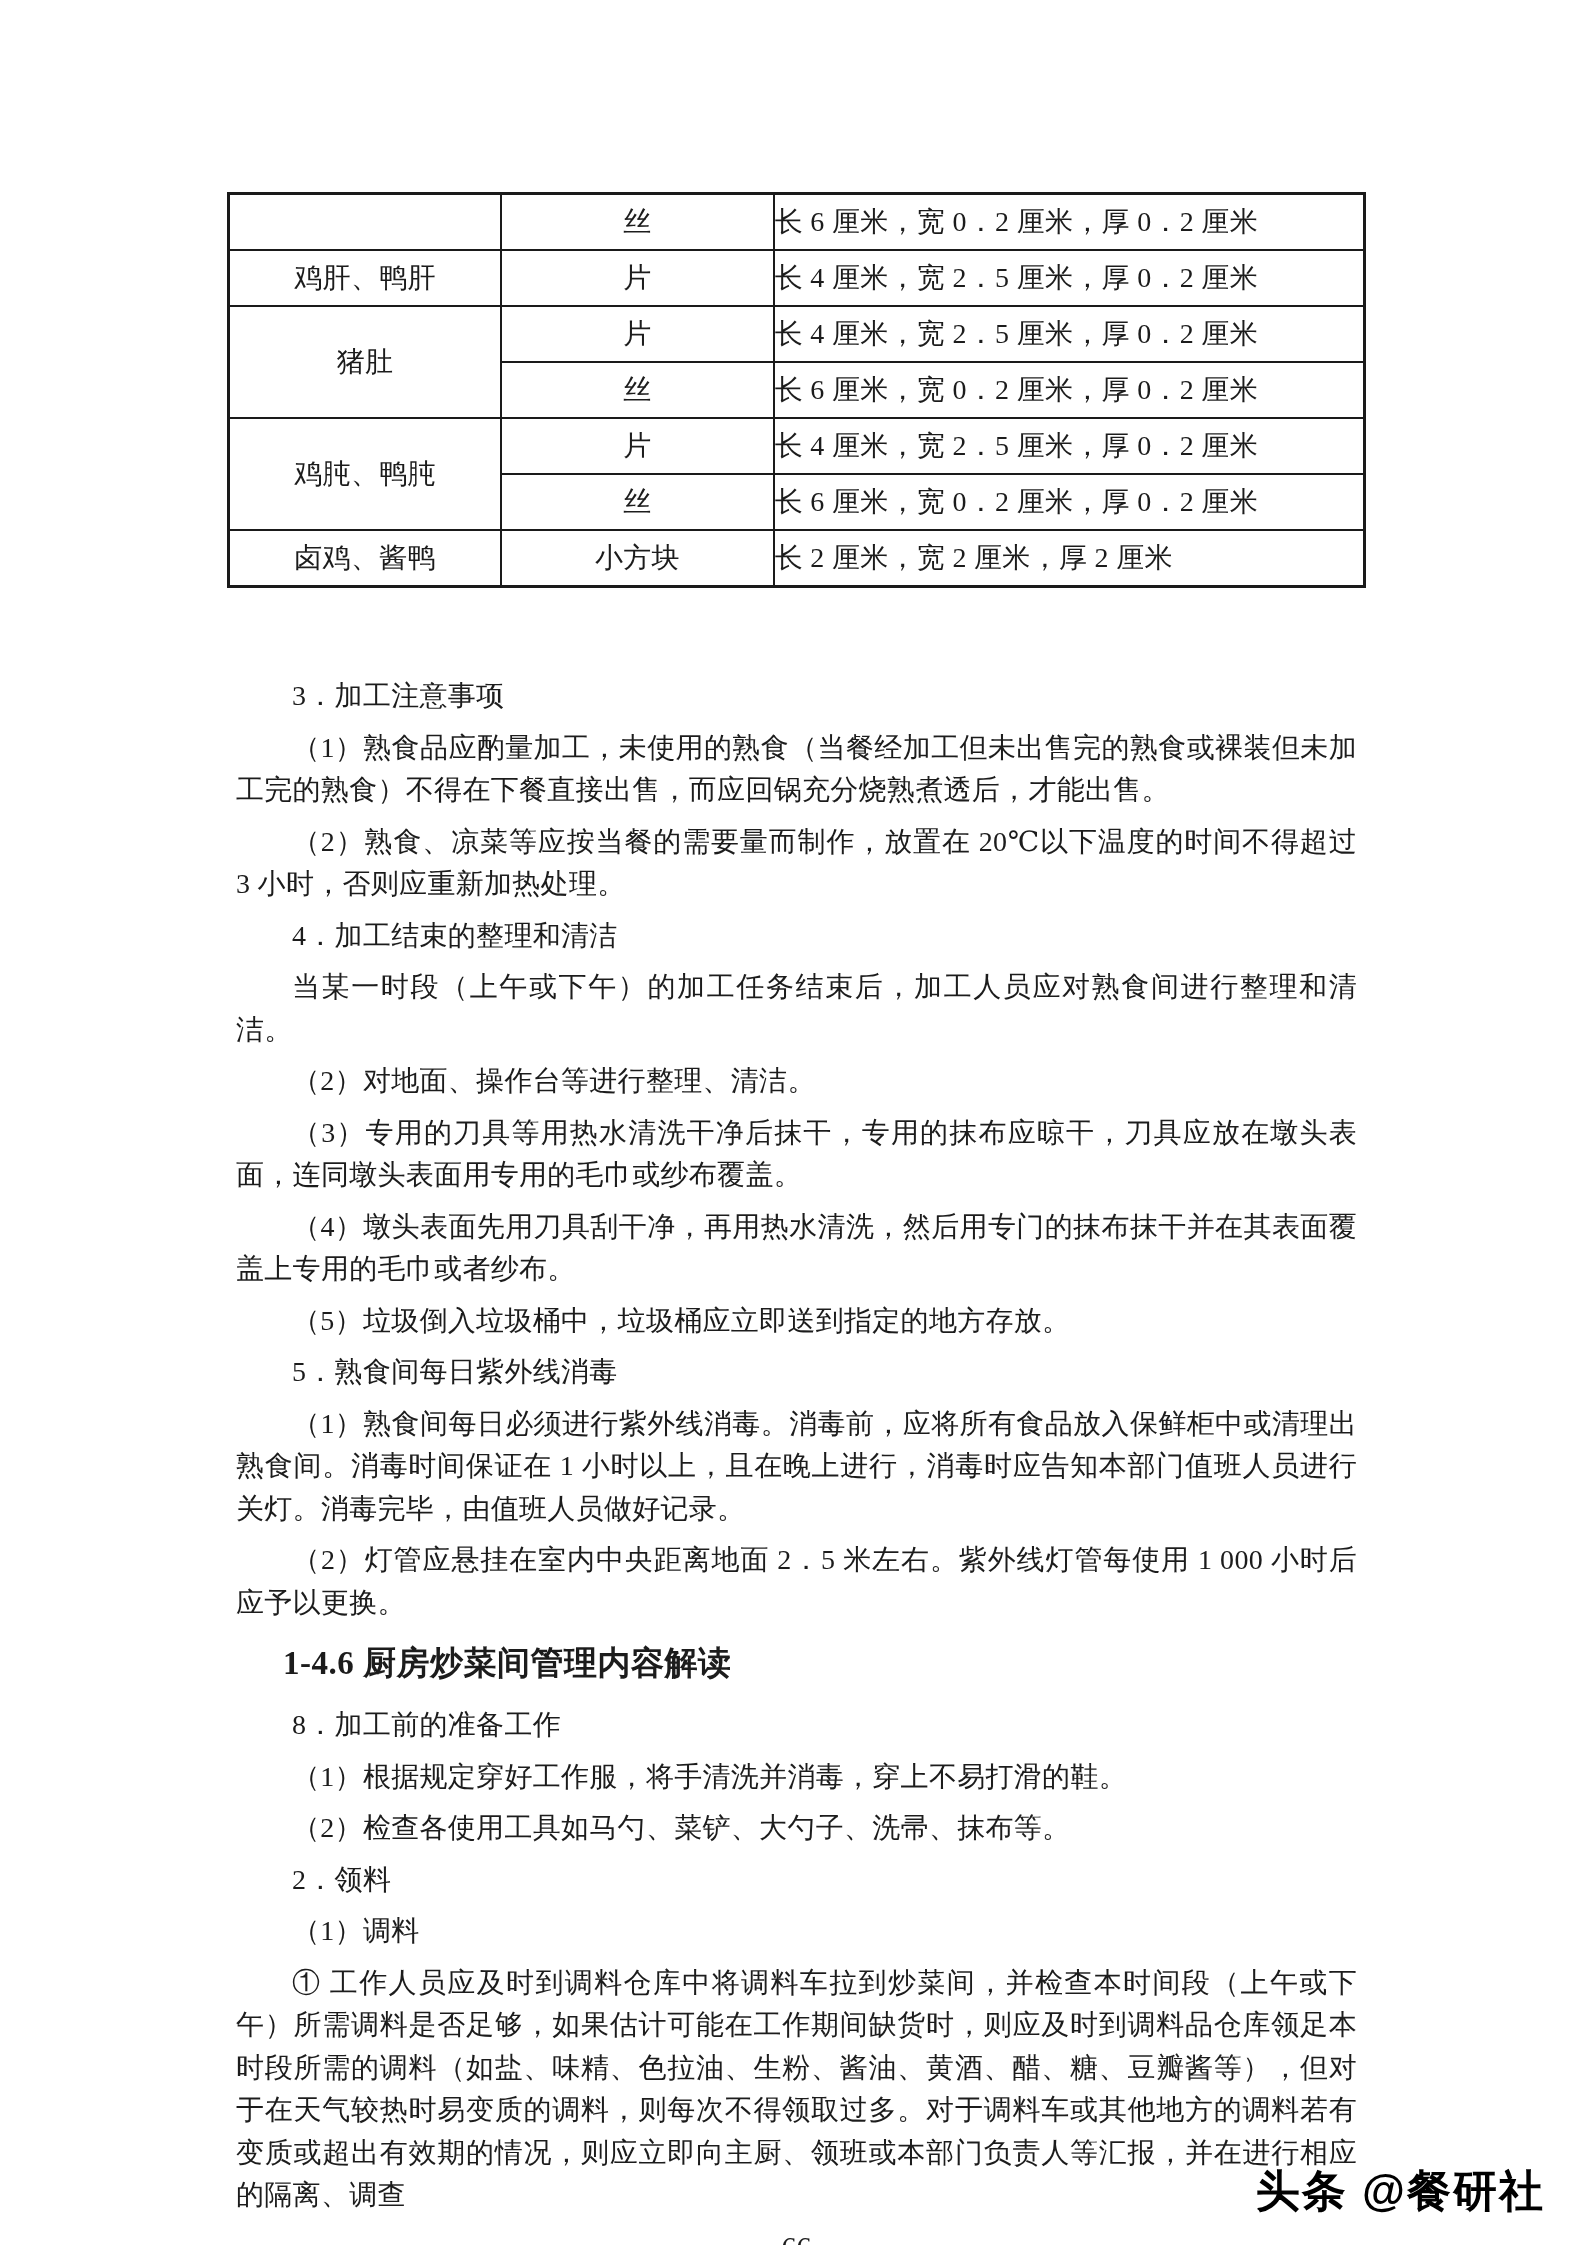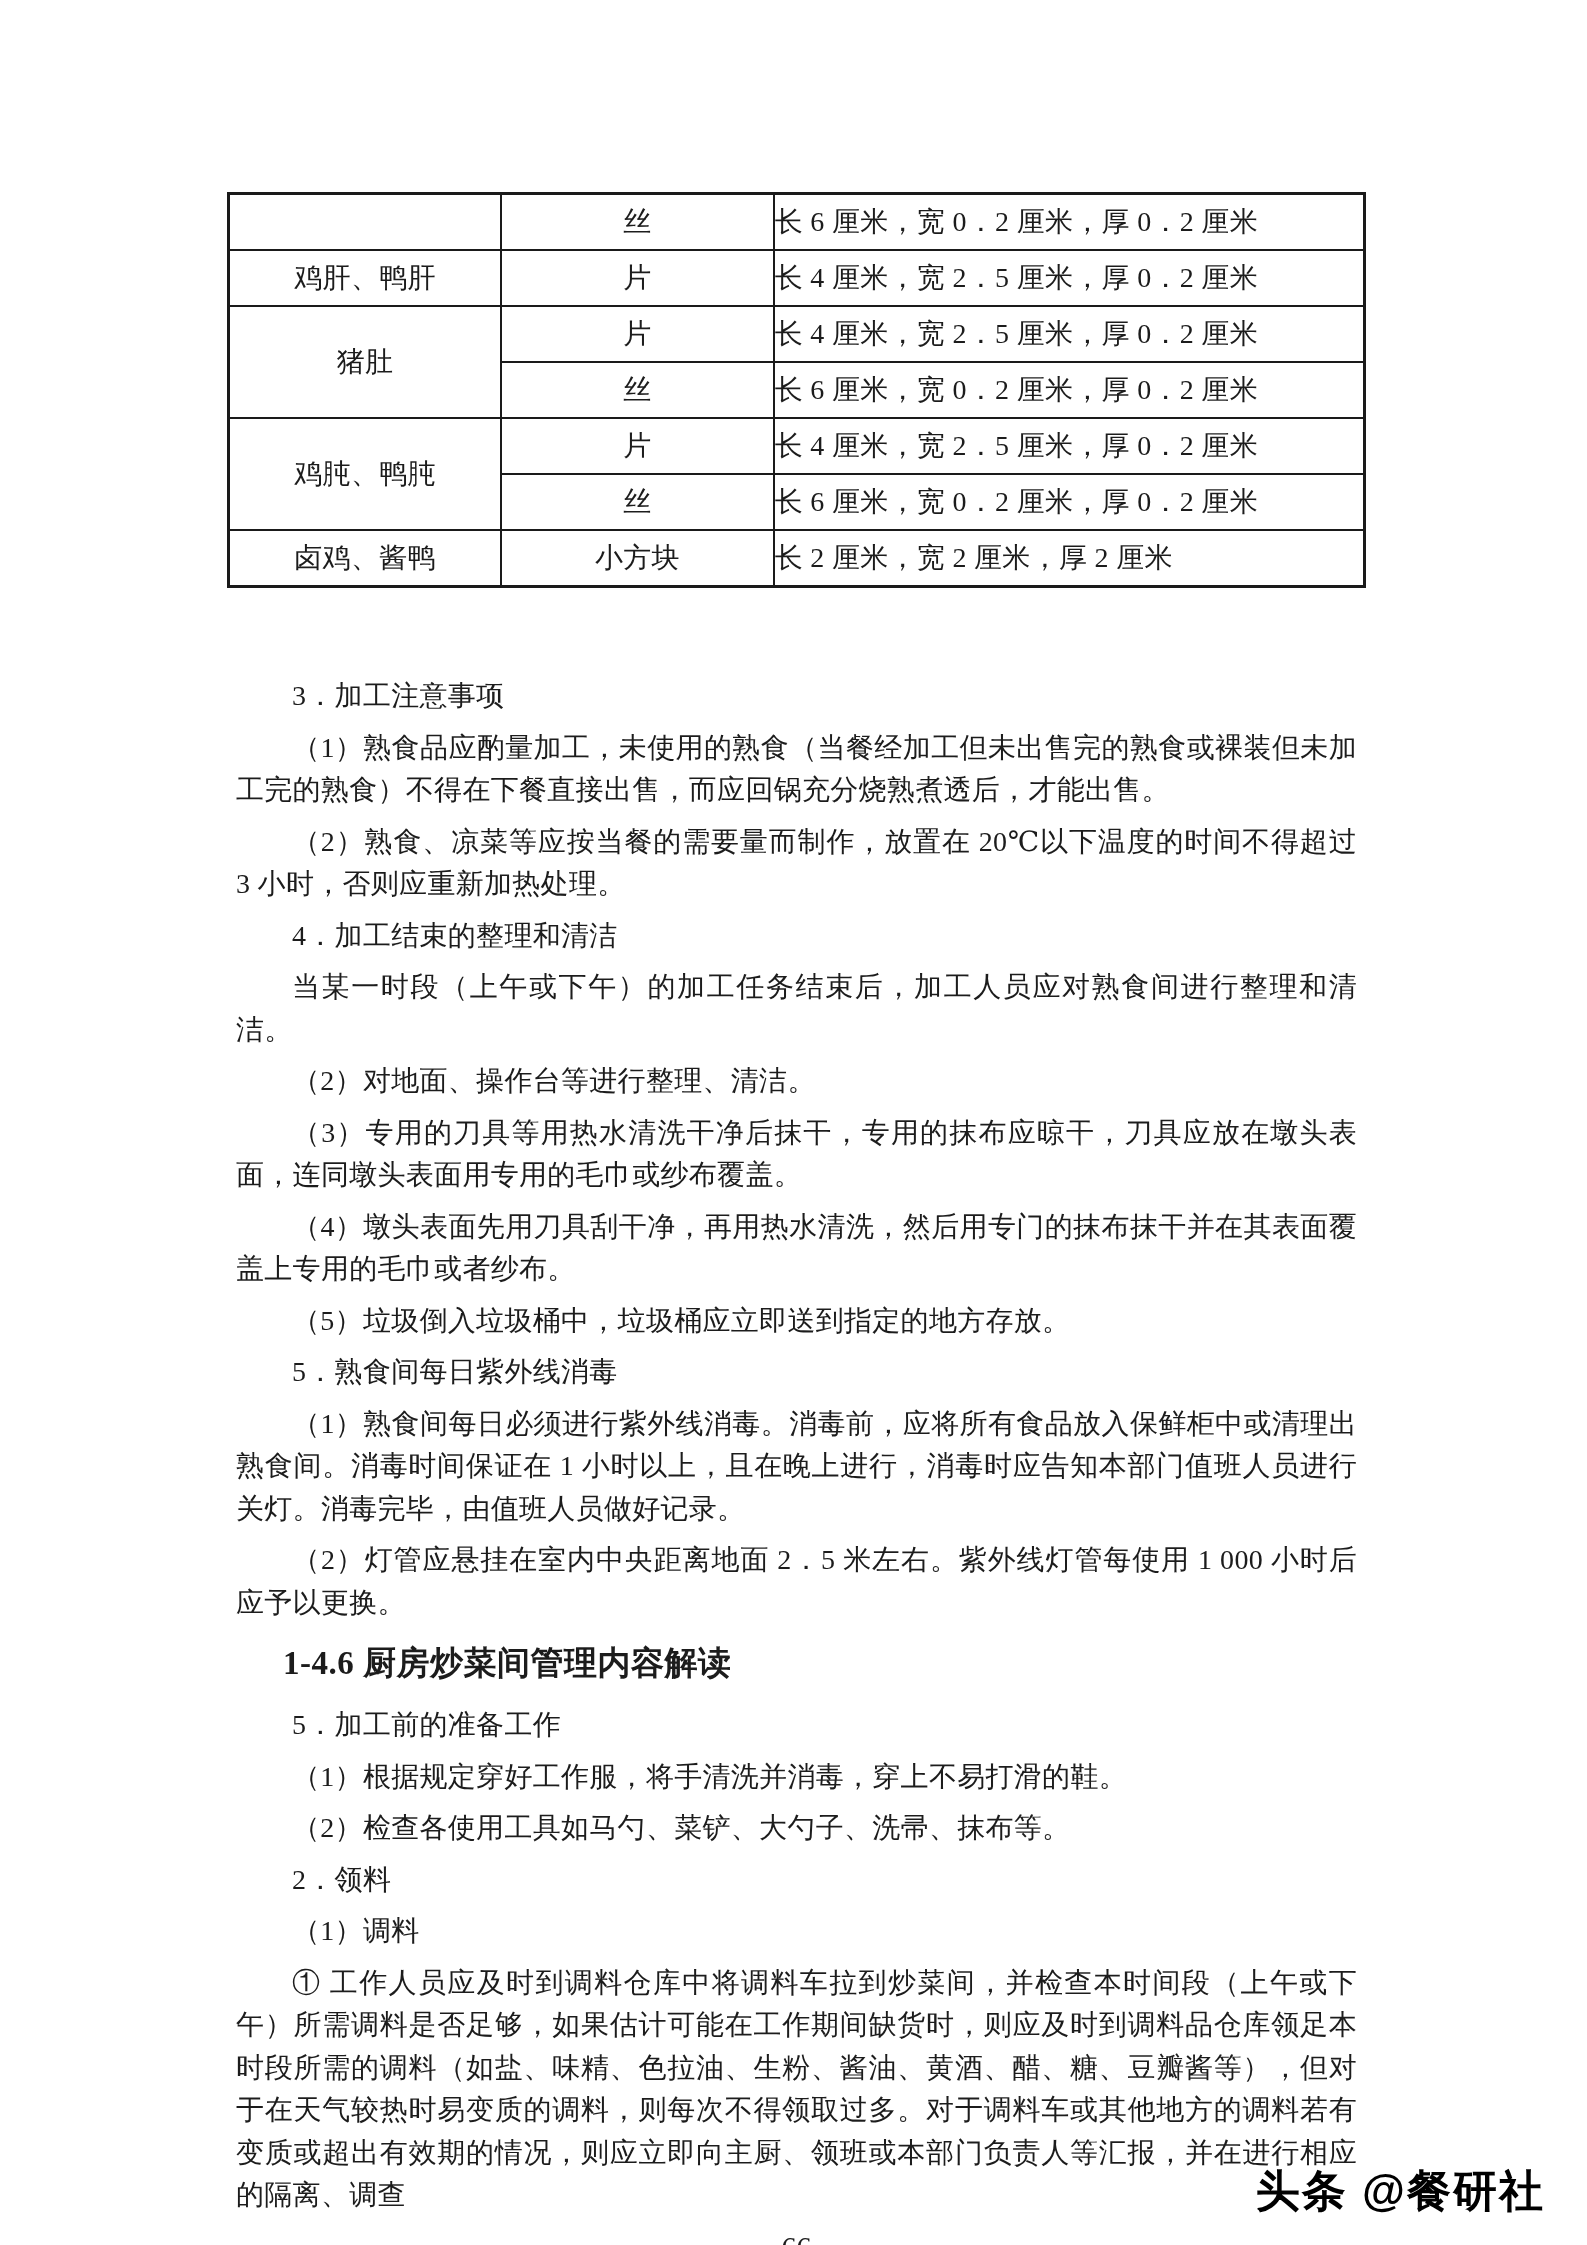--- a/index.html
+++ b/index.html
@@ -139,21 +139,21 @@
       <p>（4）墩头表面先用刀具刮干净，再用热水清洗，然后用专门的抹布抹干并在其表面覆盖上专用的毛巾或者纱布。</p>
       <p>（5）垃圾倒入垃圾桶中，垃圾桶应立即送到指定的地方存放。</p>
       <p>5．熟食间每日紫外线消毒</p>
       <p>（1）熟食间每日必须进行紫外线消毒。消毒前，应将所有食品放入保鲜柜中或清理出熟食间。消毒时间保证在 1 小时以上，且在晚上进行，消毒时应告知本部门值班人员进行关灯。消毒完毕，由值班人员做好记录。</p>
       <p>（2）灯管应悬挂在室内中央距离地面 2．5 米左右。紫外线灯管每使用 1 000 小时后应予以更换。</p>
     </div>
 
     <h2 class="sec-heading">1-4.6 厨房炒菜间管理内容解读</h2>
 
     <div class="body-text">
-      <p>5．加工前的准备工作</p>
+      <p>8．加工前的准备工作</p>
       <p>（1）根据规定穿好工作服，将手清洗并消毒，穿上不易打滑的鞋。</p>
       <p>（2）检查各使用工具如马勺、菜铲、大勺子、洗帚、抹布等。</p>
       <p>2．领料</p>
       <p>（1）调料</p>
       <p>① 工作人员应及时到调料仓库中将调料车拉到炒菜间，并检查本时间段（上午或下午）所需调料是否足够，如果估计可能在工作期间缺货时，则应及时到调料品仓库领足本时段所需的调料（如盐、味精、色拉油、生粉、酱油、黄酒、醋、糖、豆瓣酱等），但对于在天气较热时易变质的调料，则每次不得领取过多。对于调料车或其他地方的调料若有变质或超出有效期的情况，则应立即向主厨、领班或本部门负责人等汇报，并在进行相应的隔离、调查</p>
     </div>
 
     <div class="page-number">66</div>
   </div>
 

